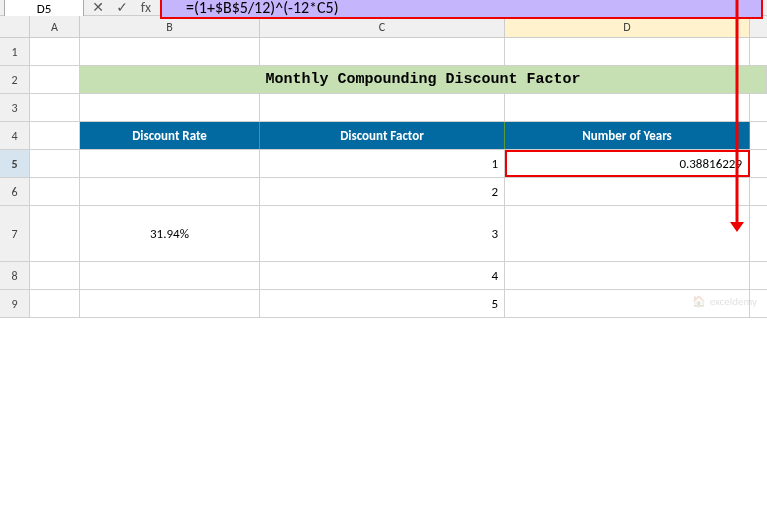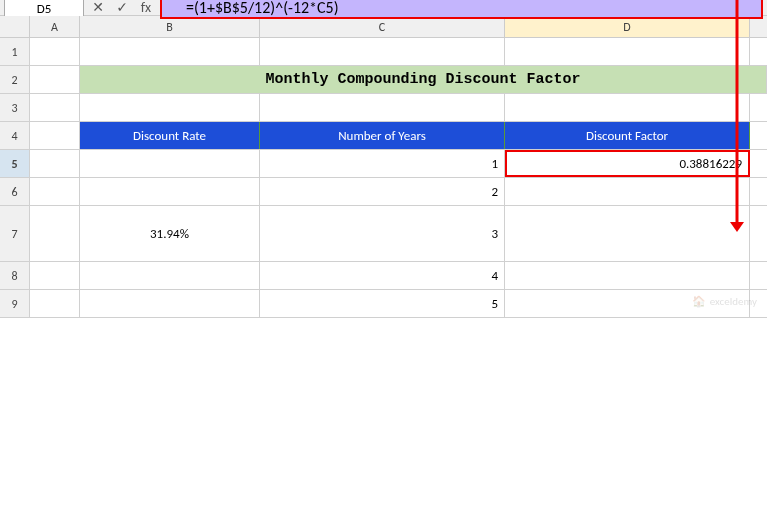--- a/index.html
+++ b/index.html
@@ -137,23 +137,23 @@
       background: #c6e0b4;
       font-size: 15px;
       font-weight: bold;
       text-align: center;
       justify-content: center;
       font-family: Liberation Mono, monospace;
     }
 
     
     .header-cell {
-      background: #1d4ed8;
+      background: #0369a1;
       color: #fff;
-      font-weight: normal;
+      font-weight: bold;
       border-right: 1px solid #5a9a38;
       justify-content: center;
     }
 
     
     .cell-d5 {
       border: 2.5px solid #e00 !important;
       background: #fff;
       justify-content: flex-end;
       font-size: 13px;
@@ -237,22 +237,22 @@
       <div class="cell col-a"></div>
       <div class="cell col-b"></div>
       <div class="cell col-c"></div>
       <div class="cell col-d"></div>
     </div>
 
     <div class="ss-row">
       <div class="row-num">4</div>
       <div class="cell col-a"></div>
       <div class="cell col-b header-cell">Discount Rate</div>
+      <div class="cell col-d header-cell">Discount Factor</div>
       <div class="cell col-c header-cell">Number of Years</div>
-      <div class="cell col-d header-cell">Discount Factor</div>
     </div>
 
     <div class="ss-row">
       <div class="row-num active">5</div>
       <div class="cell col-a"></div>
       <div class="cell col-b"></div>
       <div class="cell col-c right">1</div>
       <div class="cell col-d cell-d5">0.38816229</div>
     </div>
 

